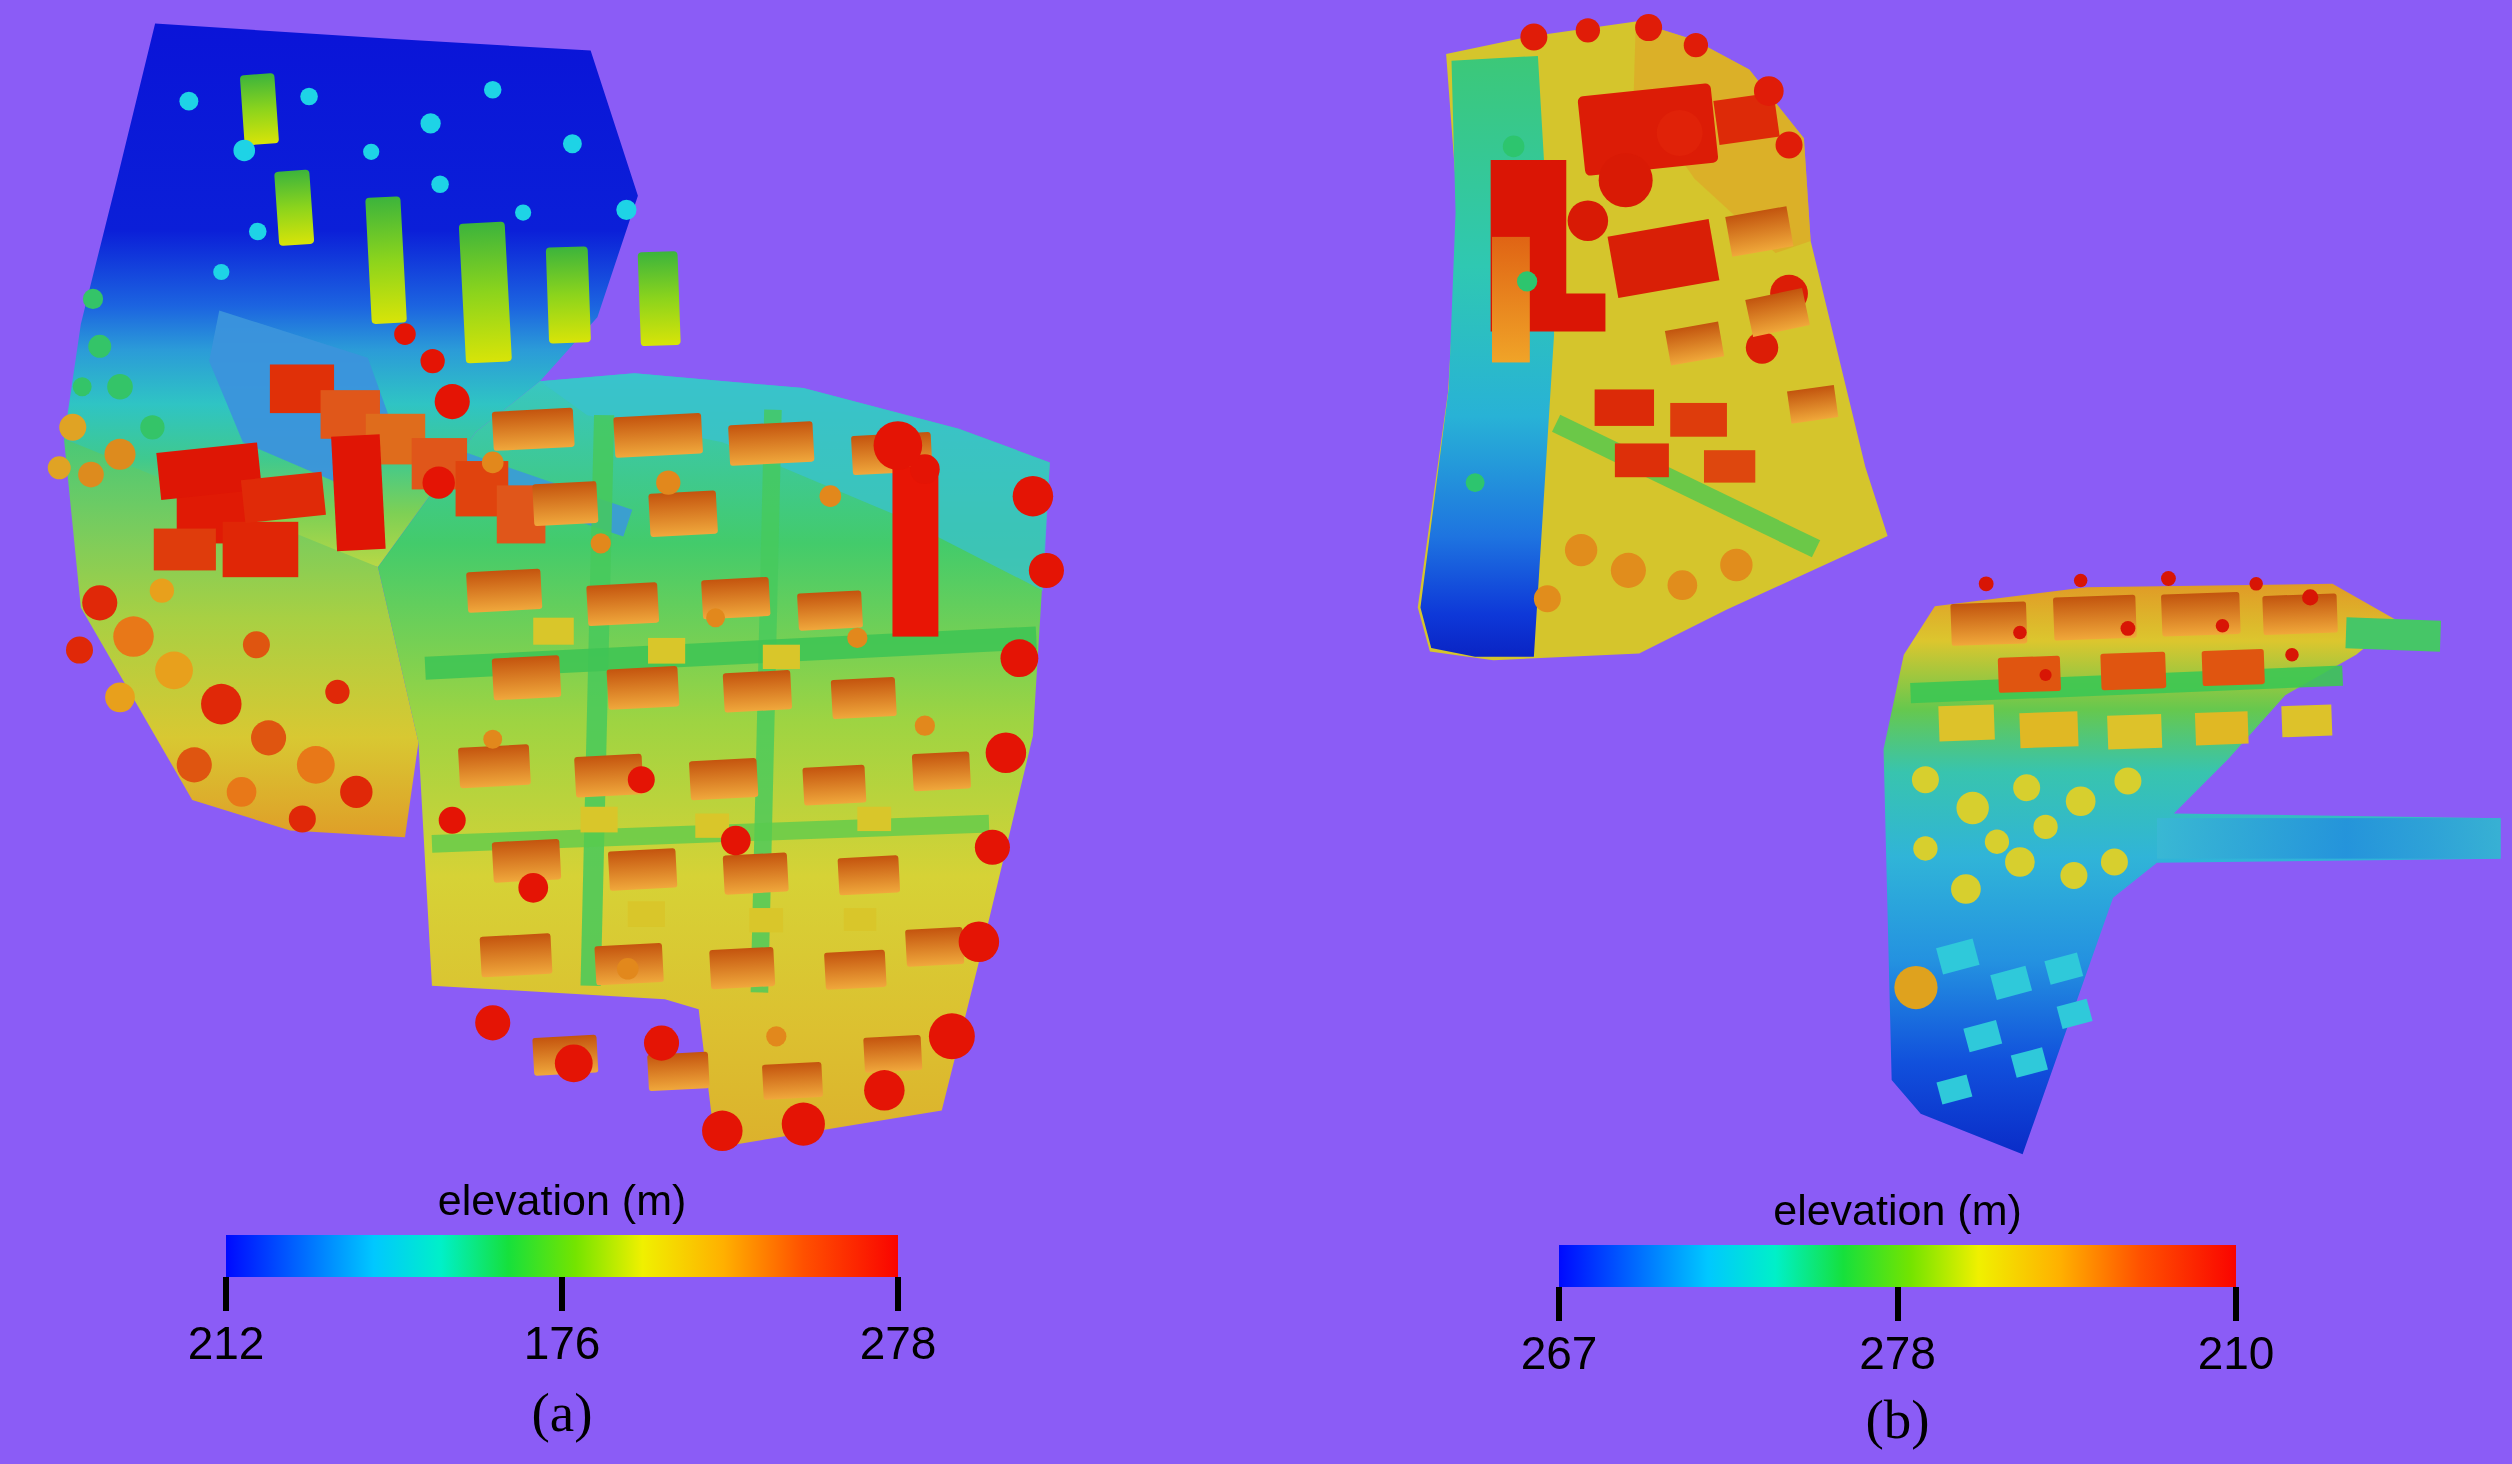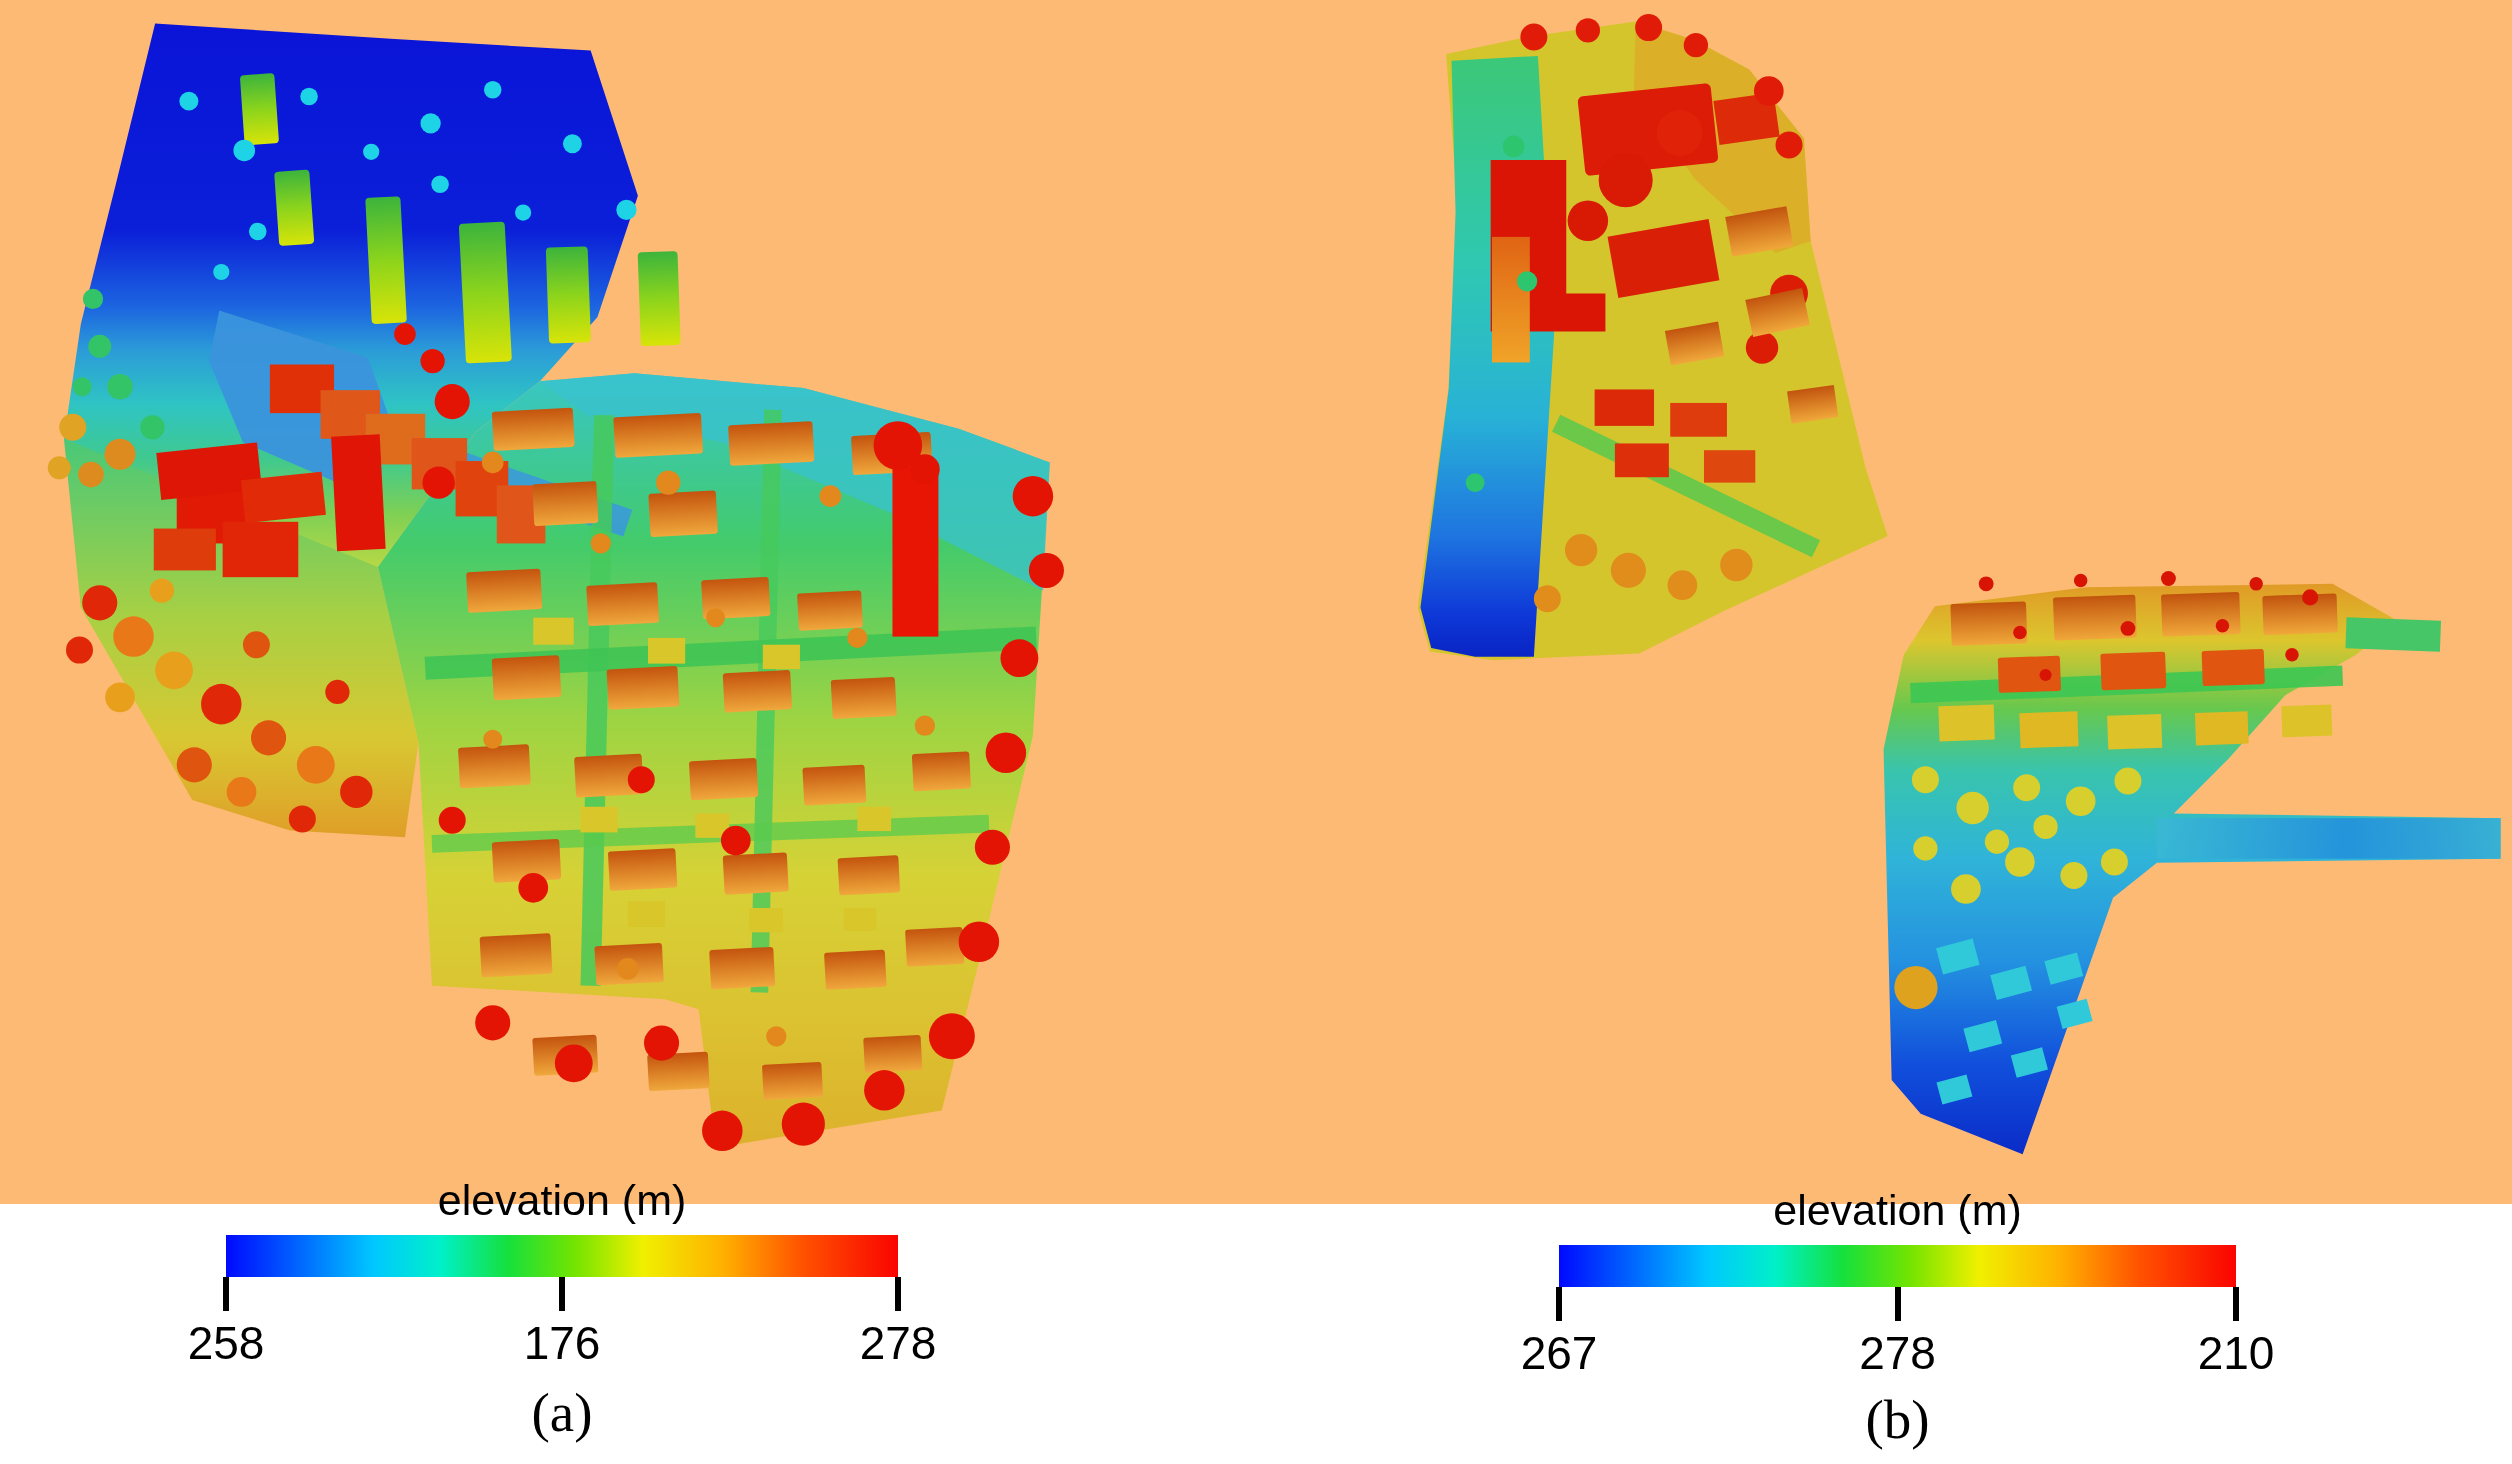--- a/index.html
+++ b/index.html
@@ -1,17 +1,17 @@
 <!DOCTYPE html>
 <html style="font-size:10.8px"><head>
 <meta charset="utf-8">
 <style>
   html,body{margin:0;padding:0;background:#ffffff}
   body{width:2512px;height:1464px;overflow:hidden}
-  .figure{position:relative;width:2512px;height:1204px;background:#fdba74;
+  .figure{position:relative;width:2512px;height:1464px;background:#8b5cf6;
           font-family:"Liberation Sans",sans-serif;color:#000}
   .map{position:absolute}
   .colorbar{position:absolute}
   .cb-title{text-align:center;font-size:43px;line-height:1.15;color:#000;white-space:nowrap}
   .cb-bar{position:relative;height:42px;margin-top:9.5px}
   .cb-ticks{position:relative;height:95px}
   .tick{position:absolute;top:0;width:6px;height:34px;background:#000;transform:translateX(-50%)}
   .tick-label{position:absolute;top:43px;transform:translateX(-50%);
               font-size:46px;line-height:1;color:#000}
   .caption{position:absolute;text-align:center;font-family:"Liberation Serif",serif;
@@ -217,21 +217,21 @@
         <circle cx="900" cy="1420" r="16" fill="#e2881c"></circle>
           <circle cx="1120" cy="1520" r="15" fill="#e2881c"></circle>
       </g>
     </svg>
 
     <div class="colorbar" style="left:226px;top:1176px;width:672px">
       <div class="cb-title">elevation (m)</div>
       <div class="cb-bar" style="background: linear-gradient(to right, rgb(0, 9, 255) 0%, rgb(0, 112, 255) 12%, rgb(0, 200, 255) 22%, rgb(0, 240, 200) 32%, rgb(22, 224, 60) 42%, rgb(116, 228, 0) 52%, rgb(240, 240, 0) 62%, rgb(255, 176, 0) 74%, rgb(255, 80, 0) 86%, rgb(250, 4, 0) 100%);"></div>
       <div class="cb-ticks">
           <div class="tick" style="left: 0%;"></div>
-          <div class="tick-label" style="left: 0%;">258</div>
+          <div class="tick-label" style="left: 0%;">212</div>
           <div class="tick" style="left: 50%;"></div>
           <div class="tick-label" style="left: 50%;">176</div>
           <div class="tick" style="left: 100%;"></div>
           <div class="tick-label" style="left: 100%;">278</div>
         </div>
     </div>
 
     <div class="caption" style="left:226px;top:1385px;width:672px">(a)</div>
   </section>
 

